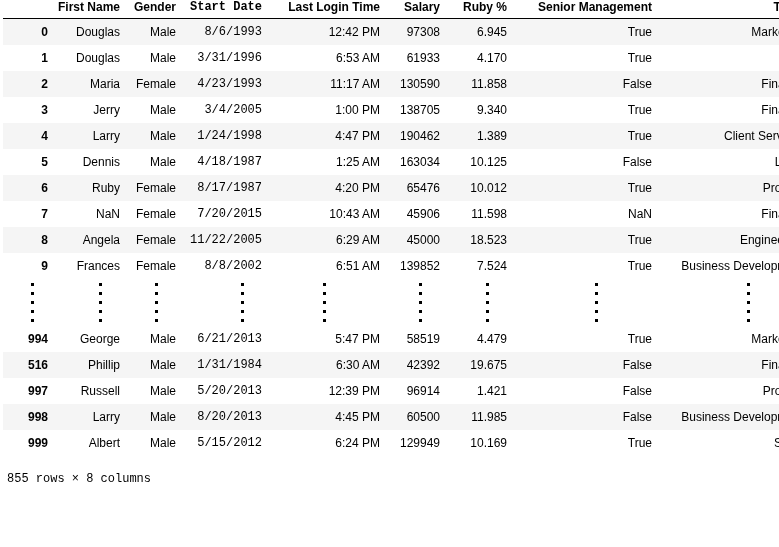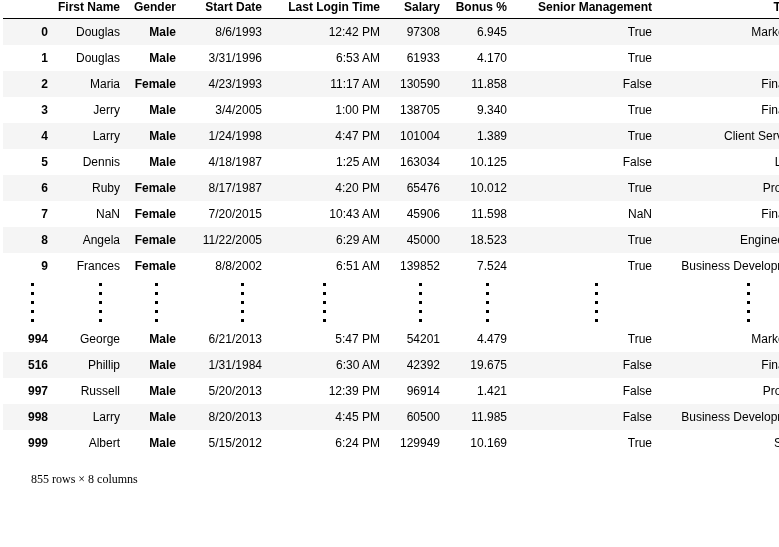--- a/index.html
+++ b/index.html
@@ -76,22 +76,22 @@
     background-color: #f5f5f5;
   }
   table.dataframe tbody tr.even-row th,
   table.dataframe tbody tr.even-row td {
     background-color: #ffffff;
   }
 
   
   .col-index { width: 40px; }
   .col-c0 { width: 62px; }
-  .col-c1 { width: 46px; font-weight: bold; }
-  .col-c2 { width: 76px; }
+  .col-c1 { width: 46px; }
+  .col-c2 { width: 76px; font-family: Liberation Mono, monospace; }
   .col-c3 { width: 108px; }
   .col-c4 { width: 50px; }
   .col-c5 { width: 57px; }
   .col-c6 { width: 135px; }
   .col-c7 { width: 142px; }
 
   
   .ellipsis-row th,
   .ellipsis-row td {
     background: #ffffff !important;
@@ -120,38 +120,37 @@
     padding-right: 14px;
   }
   .ellipsis-row .cellwrap.wide {
     padding-right: 54px;
   }
 
   .df-footer {
     font-size: 12px;
     color: #000000;
     padding: 16px 0 0 4px;
-    font-family: Liberation Serif, serif;
-    margin-left: 24px;
+    font-family: Liberation Mono, monospace;
   }
 </style>
 </head>
 <body>
 
 <div class="df-wrapper">
   <table class="dataframe">
     <thead>
       <tr>
           <th class="blank-corner col-index"></th>
           <th class="col-c0">First Name</th>
           <th class="col-c1">Gender</th>
           <th class="col-c2">Start Date</th>
           <th class="col-c3">Last Login Time</th>
           <th class="col-c4">Salary</th>
-          <th class="col-c5">Bonus %</th>
+          <th class="col-c5">Ruby %</th>
           <th class="col-c6">Senior Management</th>
           <th class="col-c7">Team</th>
         </tr>
     </thead>
     <tbody>
         <tr class="odd-row">
           <th class="col-index">0</th>
           <td class="col-c0">Douglas</td>
           <td class="col-c1">Male</td>
           <td class="col-c2">8/6/1993</td>
@@ -193,21 +192,21 @@
           <td class="col-c5">9.340</td>
           <td class="col-c6">True</td>
           <td class="col-c7">Finance</td>
         </tr>
         <tr class="odd-row">
           <th class="col-index">4</th>
           <td class="col-c0">Larry</td>
           <td class="col-c1">Male</td>
           <td class="col-c2">1/24/1998</td>
           <td class="col-c3">4:47 PM</td>
-          <td class="col-c4">101004</td>
+          <td class="col-c4">190462</td>
           <td class="col-c5">1.389</td>
           <td class="col-c6">True</td>
           <td class="col-c7">Client Services</td>
         </tr>
         <tr class="even-row">
           <th class="col-index">5</th>
           <td class="col-c0">Dennis</td>
           <td class="col-c1">Male</td>
           <td class="col-c2">4/18/1987</td>
           <td class="col-c3">1:25 AM</td>
@@ -360,21 +359,21 @@
               </span>
             </span>
           </td>
         </tr>
         <tr class="even-row">
           <th class="col-index">994</th>
           <td class="col-c0">George</td>
           <td class="col-c1">Male</td>
           <td class="col-c2">6/21/2013</td>
           <td class="col-c3">5:47 PM</td>
-          <td class="col-c4">54201</td>
+          <td class="col-c4">58519</td>
           <td class="col-c5">4.479</td>
           <td class="col-c6">True</td>
           <td class="col-c7">Marketing</td>
         </tr>
         <tr class="odd-row">
           <th class="col-index">516</th>
           <td class="col-c0">Phillip</td>
           <td class="col-c1">Male</td>
           <td class="col-c2">1/31/1984</td>
           <td class="col-c3">6:30 AM</td>

